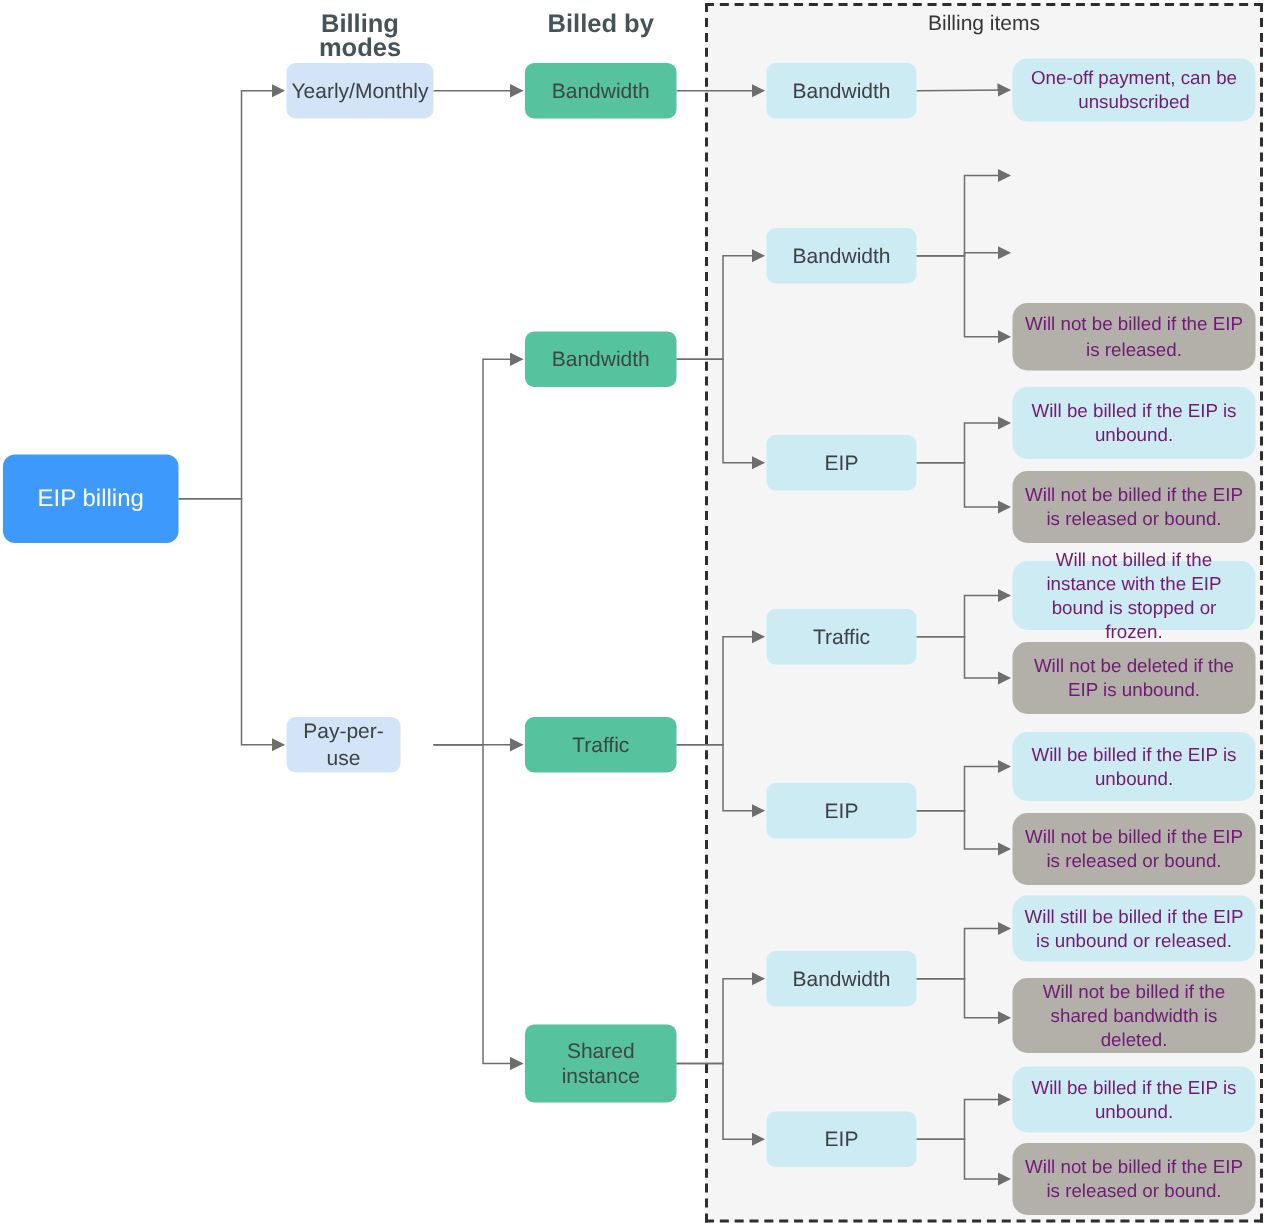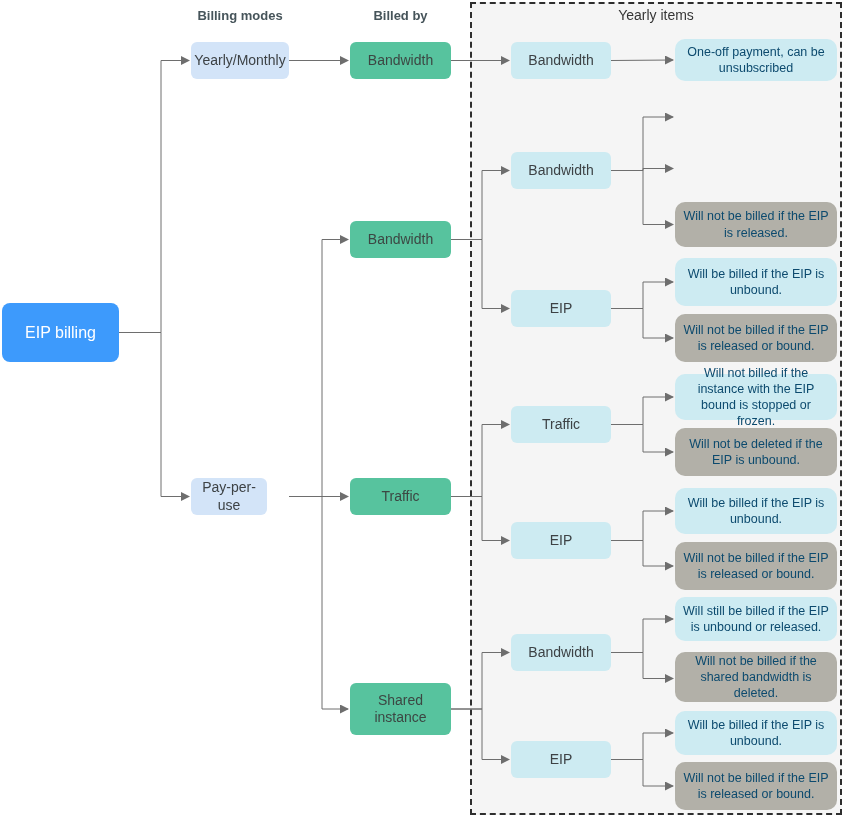--- a/index.html
+++ b/index.html
@@ -23,39 +23,39 @@
   .panel{
     position:absolute;left:470px;top:2px;width:372px;height:813px;
     background:var(--panel-bg);
     border:2px dashed #2e2e2e;
     box-sizing:border-box;
   }
   .wires{position:absolute;left:0;top:0;width:844px;height:818px;pointer-events:none;}
   .wires path{stroke:var(--connector);stroke-width:1;fill:none;marker-end:url(#arr);}
   #arr path{fill:var(--connector);stroke:none;}
   .hdr{
-    position:absolute;text-align:center;font-size:13px;font-weight:700;
+    position:absolute;text-align:center;font-size:17px;font-weight:700;
     color:var(--header-text);line-height:16px;
   }
   .hdr.panel-hdr{font-weight:500;color:#363636;font-size:14px;}
   .node{
     position:absolute;display:flex;align-items:center;justify-content:center;
     text-align:center;box-sizing:border-box;border-radius:6px;
     font-size:14px;color:var(--text-dark);line-height:1.25;padding:2px 6px;
   }
   .node.root{
     background:var(--root-blue);color:#fff;font-size:16px;border-radius:8px;text-align:right;
   }
   .node.mode{background:var(--mode-blue);}
   .node.green{background:var(--billed-green);color:#3c4743;}
   .node.type{background:var(--type-cyan);}
   .item{
     position:absolute;display:flex;align-items:center;justify-content:center;
     text-align:center;box-sizing:border-box;border-radius:10px;
-    font-size:12.5px;line-height:1.3;color:#0c4a6e;padding:3px 8px;
+    font-size:12.5px;line-height:1.3;color:#701a75;padding:3px 8px;
     background:var(--item-cyan);
   }
   .item.gray{background:var(--item-gray);}
 </style>
 </head>
 <body>
 
 <div class="canvas">
 
   <div class="panel"></div>
@@ -90,21 +90,21 @@
     <path d="M611,540.5 L643,540.5 L643,511 L673,511"></path>
     <path d="M611,540.5 L643,540.5 L643,566 L673,566"></path>
     <path d="M611,652.5 L643,652.5 L643,619 L673,619"></path>
     <path d="M611,652.5 L643,652.5 L643,678.5 L673,678.5"></path>
     <path d="M611,759.5 L643,759.5 L643,733 L673,733"></path>
     <path d="M611,759.5 L643,759.5 L643,786 L673,786"></path>
   </svg>
 
   <div class="hdr" style="left:191px;top:8px;width:98px">Billing modes</div>
   <div class="hdr" style="left:350px;top:8px;width:101px">Billed by</div>
-  <div class="hdr panel-hdr" style="left:472px;top:7px;width:368px">Yearly items</div>
+  <div class="hdr panel-hdr" style="left:472px;top:7px;width:368px">Billing items</div>
 
   <div class="node root" style="left:2px;top:303px;width:117px;height:59px">EIP billing</div>
 
   <div class="node mode" style="left:191px;top:42px;width:98px;height:37px">Yearly/Monthly</div>
   <div class="node mode" style="left:191px;top:478px;width:76px;height:37px">Pay-per-use</div>
 
   <div class="node green" style="left:350px;top:42px;width:101px;height:37px">Bandwidth</div>
   <div class="node green" style="left:350px;top:221px;width:101px;height:37px">Bandwidth</div>
   <div class="node green" style="left:350px;top:478px;width:101px;height:37px">Traffic</div>
   <div class="node green" style="left:350px;top:683px;width:101px;height:52px">Shared instance</div>

